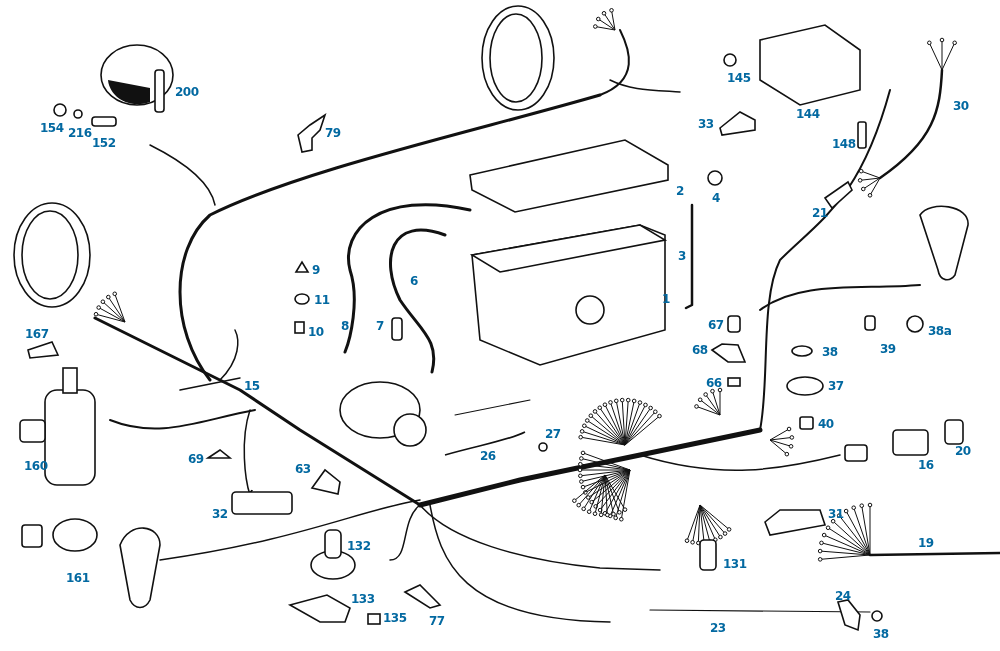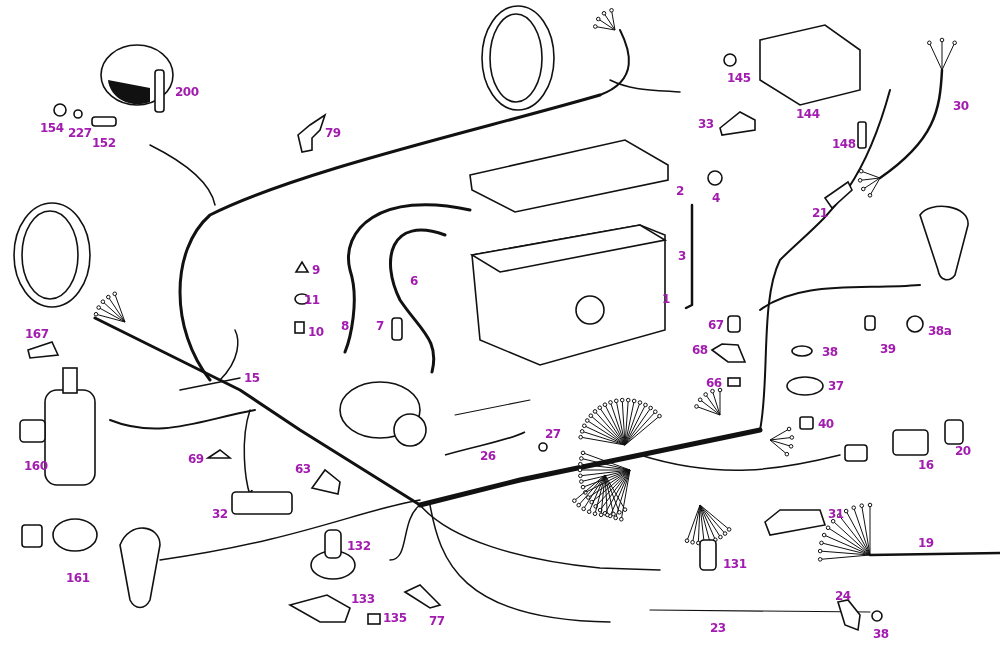--- a/index.html
+++ b/index.html
@@ -1,18 +1,18 @@
 <!DOCTYPE html>
 <html><head>
 <meta charset="utf-8">
 <style>
   html, body { margin:0; padding:0; background:#ffffff; }
   body { width:1000px; height:651px; position:relative; overflow:hidden; font-family:"DejaVu Sans", sans-serif; }
   #canvas { position:absolute; left:0; top:0; width:1000px; height:651px; }
-  .lbl { position:absolute; font-family:"DejaVu Sans", sans-serif; font-weight:bold; font-size:12px; color:#a21caf; line-height:1; white-space:nowrap; letter-spacing:-0.5px; }
+  .lbl { position:absolute; font-family:"DejaVu Sans", sans-serif; font-weight:bold; font-size:12px; color:#0369a1; line-height:1; white-space:nowrap; letter-spacing:-0.5px; }
   svg .ln { fill:none; stroke:#111; stroke-linecap:round; stroke-linejoin:round; }
   svg .part { fill:#fff; stroke:#111; stroke-width:1.6; }
   svg .dark { fill:#111; }
 </style>
 </head>
 <body>
 
 <svg id="canvas" viewBox="0 0 1000 651" xmlns="http://www.w3.org/2000/svg">
 
   <g>
@@ -362,22 +362,22 @@
 <div id="labels">
     <span class="lbl" style="left: 662px; top: 293px;">1</span>
     <span class="lbl" style="left: 676px; top: 185px;">2</span>
     <span class="lbl" style="left: 678px; top: 250px;">3</span>
     <span class="lbl" style="left: 712px; top: 192px;">4</span>
     <span class="lbl" style="left: 410px; top: 275px;">6</span>
     <span class="lbl" style="left: 376px; top: 320px;">7</span>
     <span class="lbl" style="left: 341px; top: 320px;">8</span>
     <span class="lbl" style="left: 312px; top: 264px;">9</span>
     <span class="lbl" style="left: 308px; top: 326px;">10</span>
-    <span class="lbl" style="left: 304px; top: 294px;">11</span>
-    <span class="lbl" style="left: 244px; top: 372px;">15</span>
+    <span class="lbl" style="left: 314px; top: 294px;">11</span>
+    <span class="lbl" style="left: 244px; top: 380px;">15</span>
     <span class="lbl" style="left: 918px; top: 459px;">16</span>
     <span class="lbl" style="left: 955px; top: 445px;">20</span>
     <span class="lbl" style="left: 918px; top: 537px;">19</span>
     <span class="lbl" style="left: 953px; top: 100px;">30</span>
     <span class="lbl" style="left: 812px; top: 207px;">21</span>
     <span class="lbl" style="left: 710px; top: 622px;">23</span>
     <span class="lbl" style="left: 835px; top: 590px;">24</span>
     <span class="lbl" style="left: 873px; top: 628px;">38</span>
     <span class="lbl" style="left: 480px; top: 450px;">26</span>
     <span class="lbl" style="left: 545px; top: 428px;">27</span>
@@ -398,18 +398,18 @@
     <span class="lbl" style="left: 325px; top: 127px;">79</span>
     <span class="lbl" style="left: 723px; top: 558px;">131</span>
     <span class="lbl" style="left: 347px; top: 540px;">132</span>
     <span class="lbl" style="left: 351px; top: 593px;">133</span>
     <span class="lbl" style="left: 383px; top: 612px; text-align: center;">135</span>
     <span class="lbl" style="left: 796px; top: 108px;">144</span>
     <span class="lbl" style="left: 727px; top: 72px;">145</span>
     <span class="lbl" style="left: 832px; top: 138px;">148</span>
     <span class="lbl" style="left: 175px; top: 86px;">200</span>
     <span class="lbl" style="left: 92px; top: 137px;">152</span>
-    <span class="lbl" style="left: 68px; top: 127px;">227</span>
+    <span class="lbl" style="left: 68px; top: 127px;">216</span>
     <span class="lbl" style="left: 40px; top: 122px;">154</span>
     <span class="lbl" style="left: 24px; top: 460px;">160</span>
     <span class="lbl" style="left: 66px; top: 572px;">161</span>
     <span class="lbl" style="left: 25px; top: 328px;">167</span>
   </div>
 
 </body></html>

